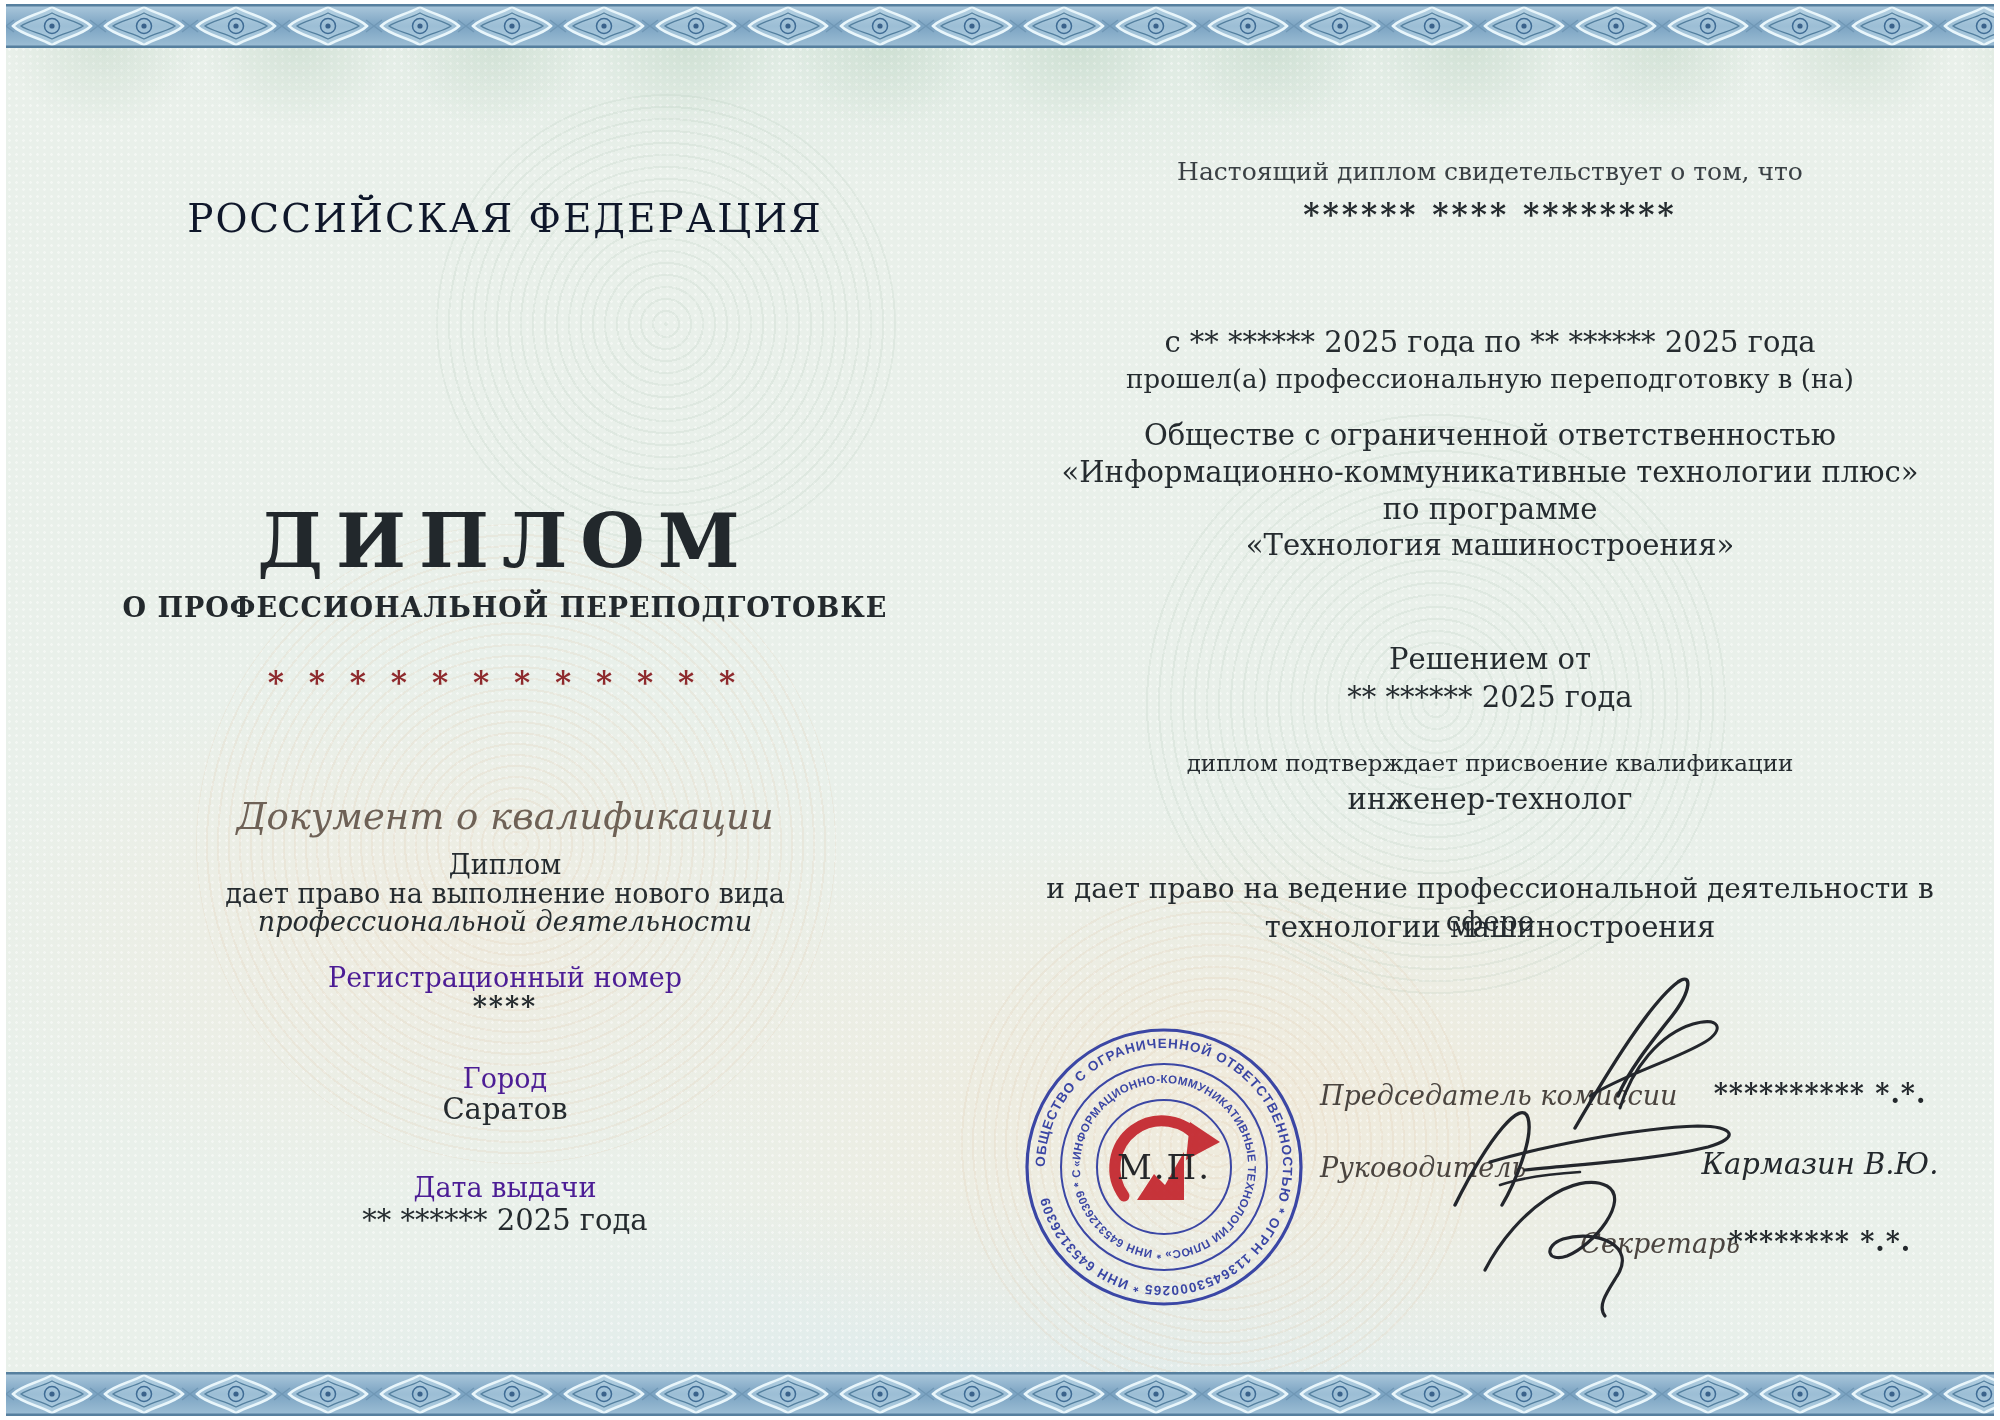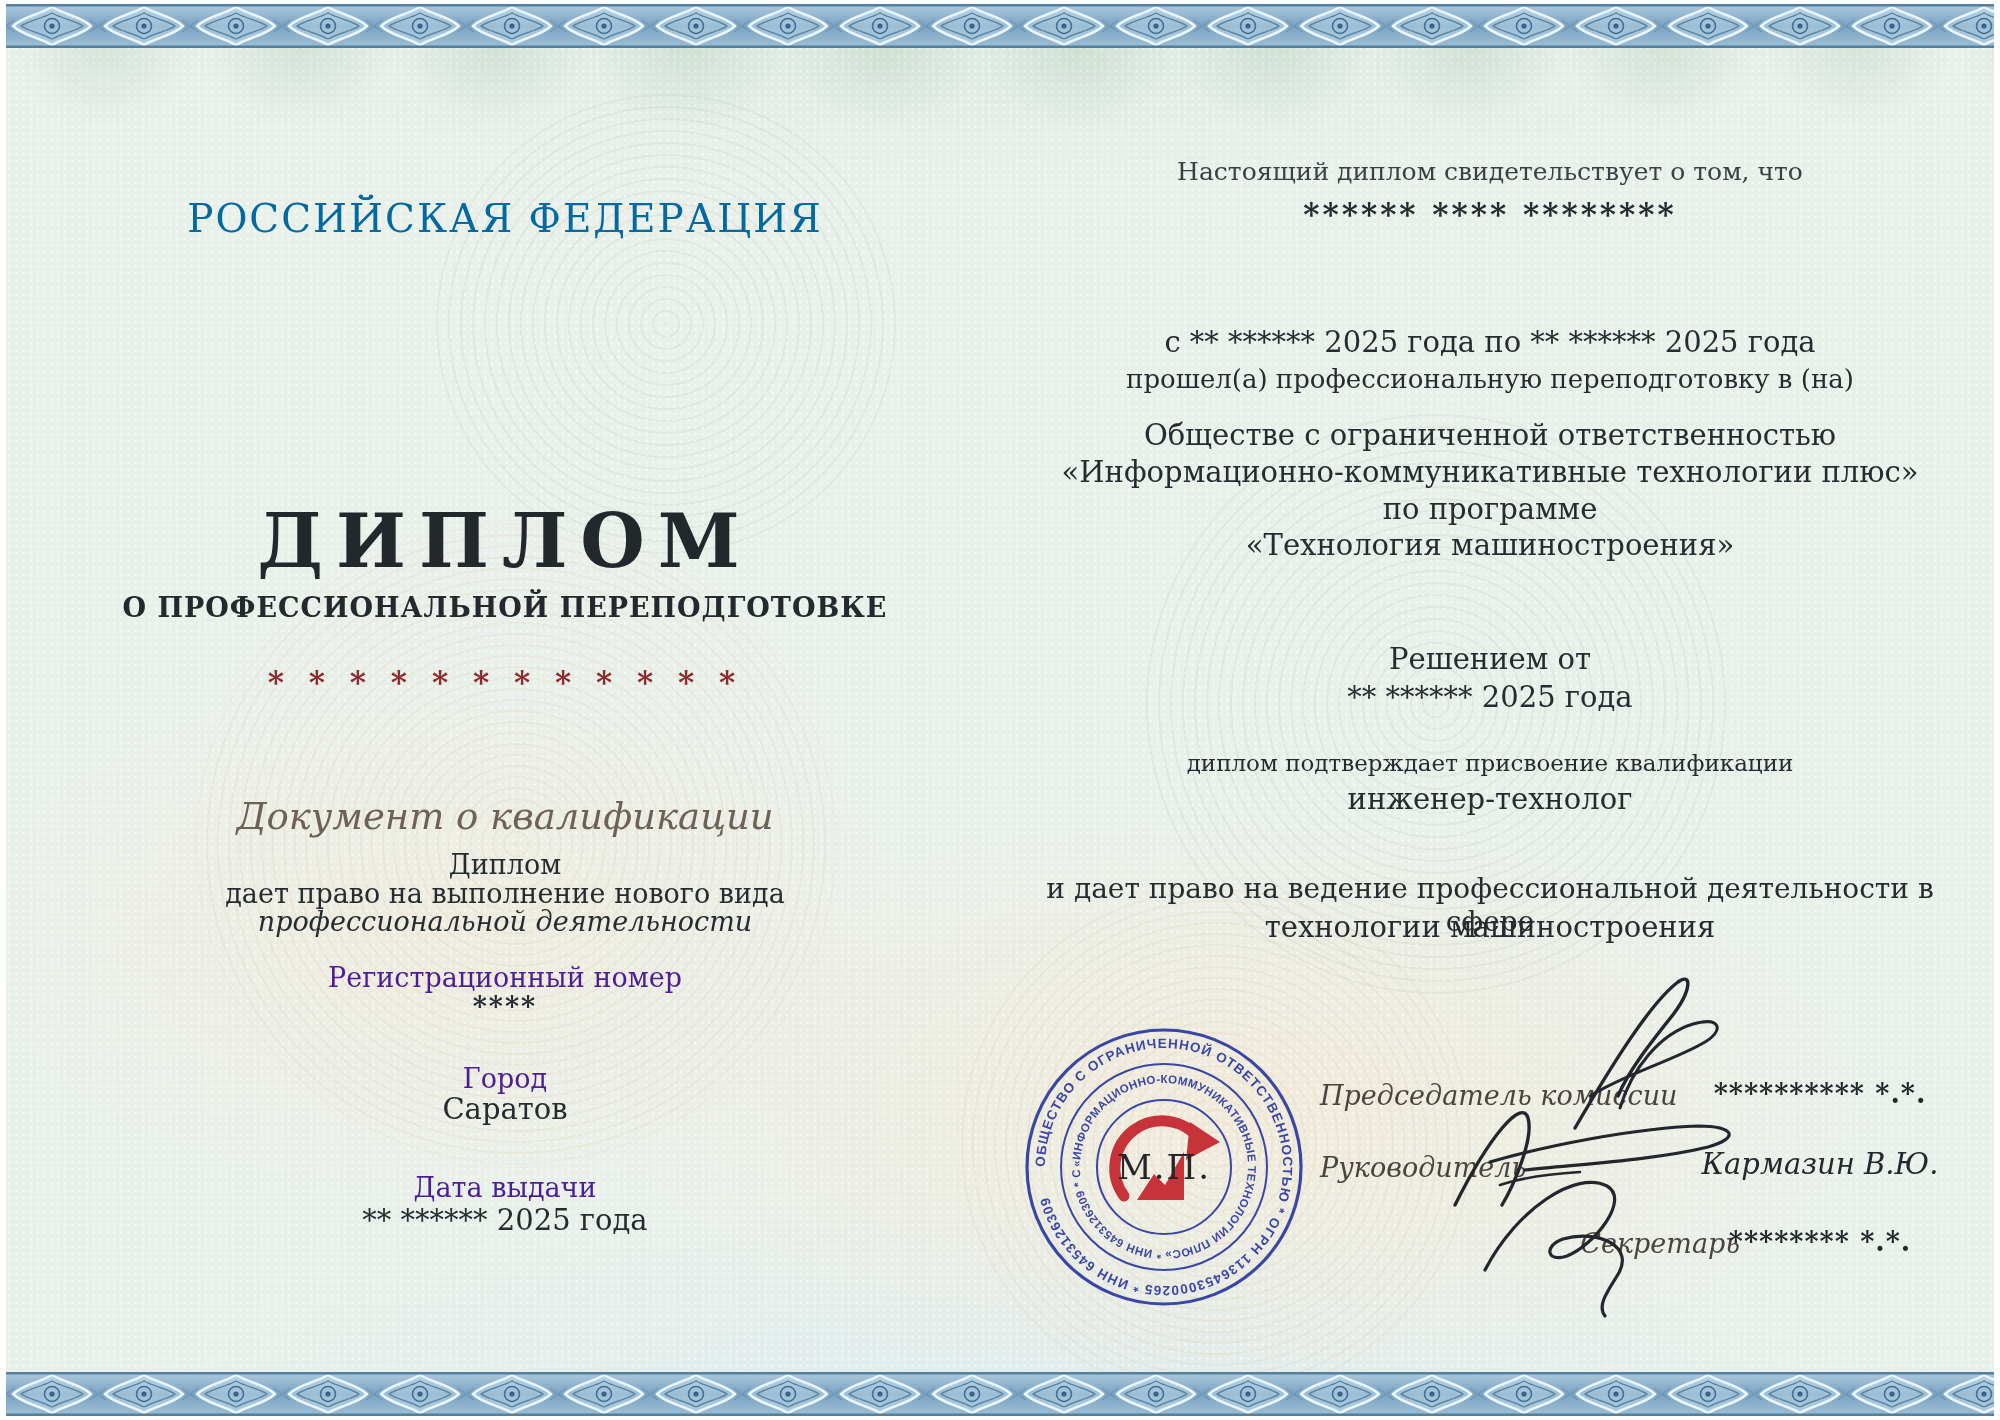--- a/index.html
+++ b/index.html
@@ -83,21 +83,21 @@
           <path d="M0,22 L8,16 M0,22 L8,28 M92,22 L84,16 M92,22 L84,28" stroke="#6f97b5" stroke-width="1.4"></path>
         </pattern>
       </defs>
       <rect width="100%" height="100%" fill="url(#bg2)"></rect>
       <rect width="100%" height="100%" fill="url(#orn2)"></rect>
       <rect x="0" y="0" width="100%" height="2.5" fill="#567f9e"></rect>
       <rect x="0" y="41.5" width="100%" height="2.5" fill="#567f9e"></rect>
     </svg>
   </div>
 
-  <div class="line lc" style="top:196px;font-size:39px;letter-spacing:2px;color:#0369a1;">РОССИЙСКАЯ ФЕДЕРАЦИЯ</div>
+  <div class="line lc" style="top:196px;font-size:39px;letter-spacing:2px;color:#0f172a;">РОССИЙСКАЯ ФЕДЕРАЦИЯ</div>
 
   <div class="line lc" style="top:498px;font-size:74px;font-weight:bold;letter-spacing:13px;color:#22282c;">ДИПЛОМ</div>
 
   <div class="line lc" style="top:592px;font-size:27px;font-weight:bold;letter-spacing:1px;color:#23292d;">О ПРОФЕССИОНАЛЬНОЙ ПЕРЕПОДГОТОВКЕ</div>
 
   <div class="line lc" style="top:664px;font-size:31px;font-weight:bold;letter-spacing:7px;color:#8e2a2d;">* * * * * * * * * * * *</div>
 
   <div class="line lc italiclabel" style="top:795px;font-size:37px;color:#6e6156;">Документ о квалификации</div>
 
   <div class="line lc" style="top:849px;font-size:27px;">Диплом</div>

